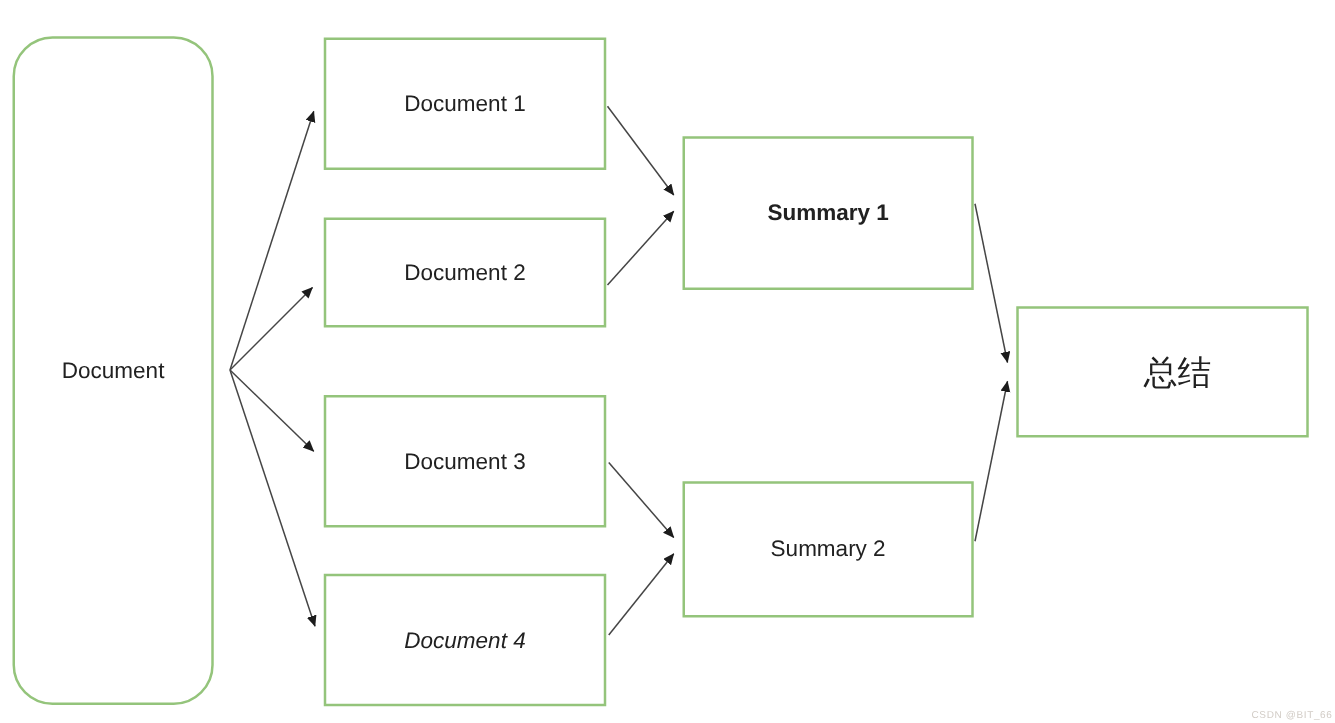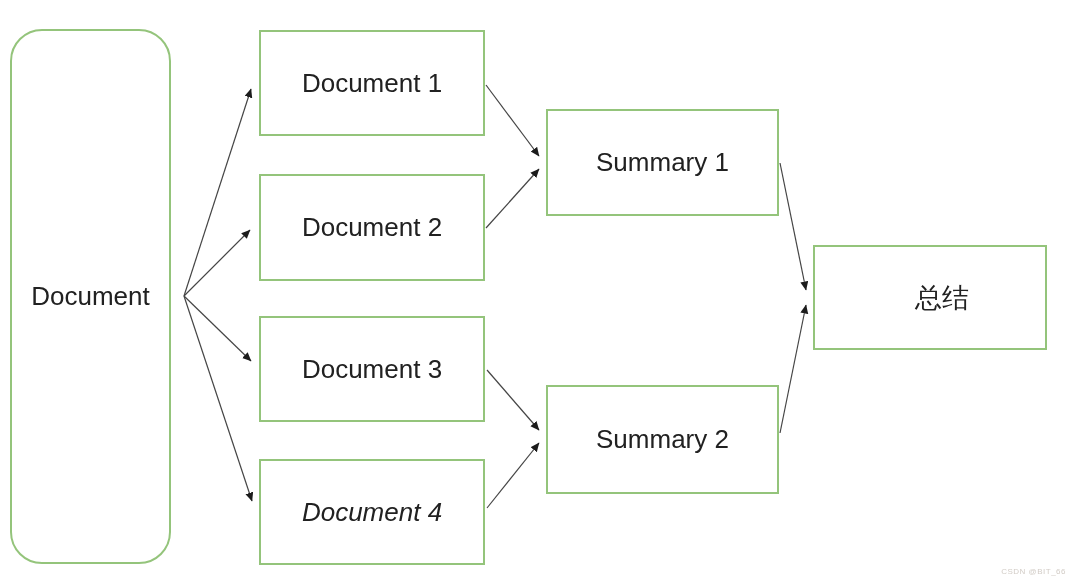--- a/index.html
+++ b/index.html
@@ -23,29 +23,29 @@
   }
   .node {
     position: absolute;
     box-sizing: border-box;
     border: 2px solid #94c47b;
     background: #ffffff;
     display: flex;
     align-items: center;
     justify-content: center;
     color: #212121;
-    font-size: 26px;
+    font-size: 18px;
     z-index: 2;
   }
   .node-source   { left: 10px;  top: 29px;  width: 161px; height: 535px; border-radius: 32px; }
   .node-doc1     { left: 259px; top: 30px;  width: 226px; height: 106px; }
-  .node-doc2     { left: 259px; top: 174px; width: 226px; height: 107px; }
+  .node-doc2     { left: 259px; top: 174px; width: 226px; height: 88px; }
   .node-doc3     { left: 259px; top: 316px; width: 226px; height: 106px; }
   .node-doc4     { left: 259px; top: 459px; width: 226px; height: 106px; font-style: italic; }
-  .node-summary1 { left: 546px; top: 109px; width: 233px; height: 107px; }
+  .node-summary1 { left: 546px; top: 109px; width: 233px; height: 123px; font-weight: bold; }
   .node-summary2 { left: 546px; top: 385px; width: 233px; height: 109px; }
   .node-final    { left: 813px; top: 245px; width: 234px; height: 105px; font-size: 27px; padding-left: 24px; }
   .node-label {
     white-space: nowrap;
   }
   .watermark {
     position: absolute;
     right: 2px;
     bottom: 2px;
     font-size: 8px;

